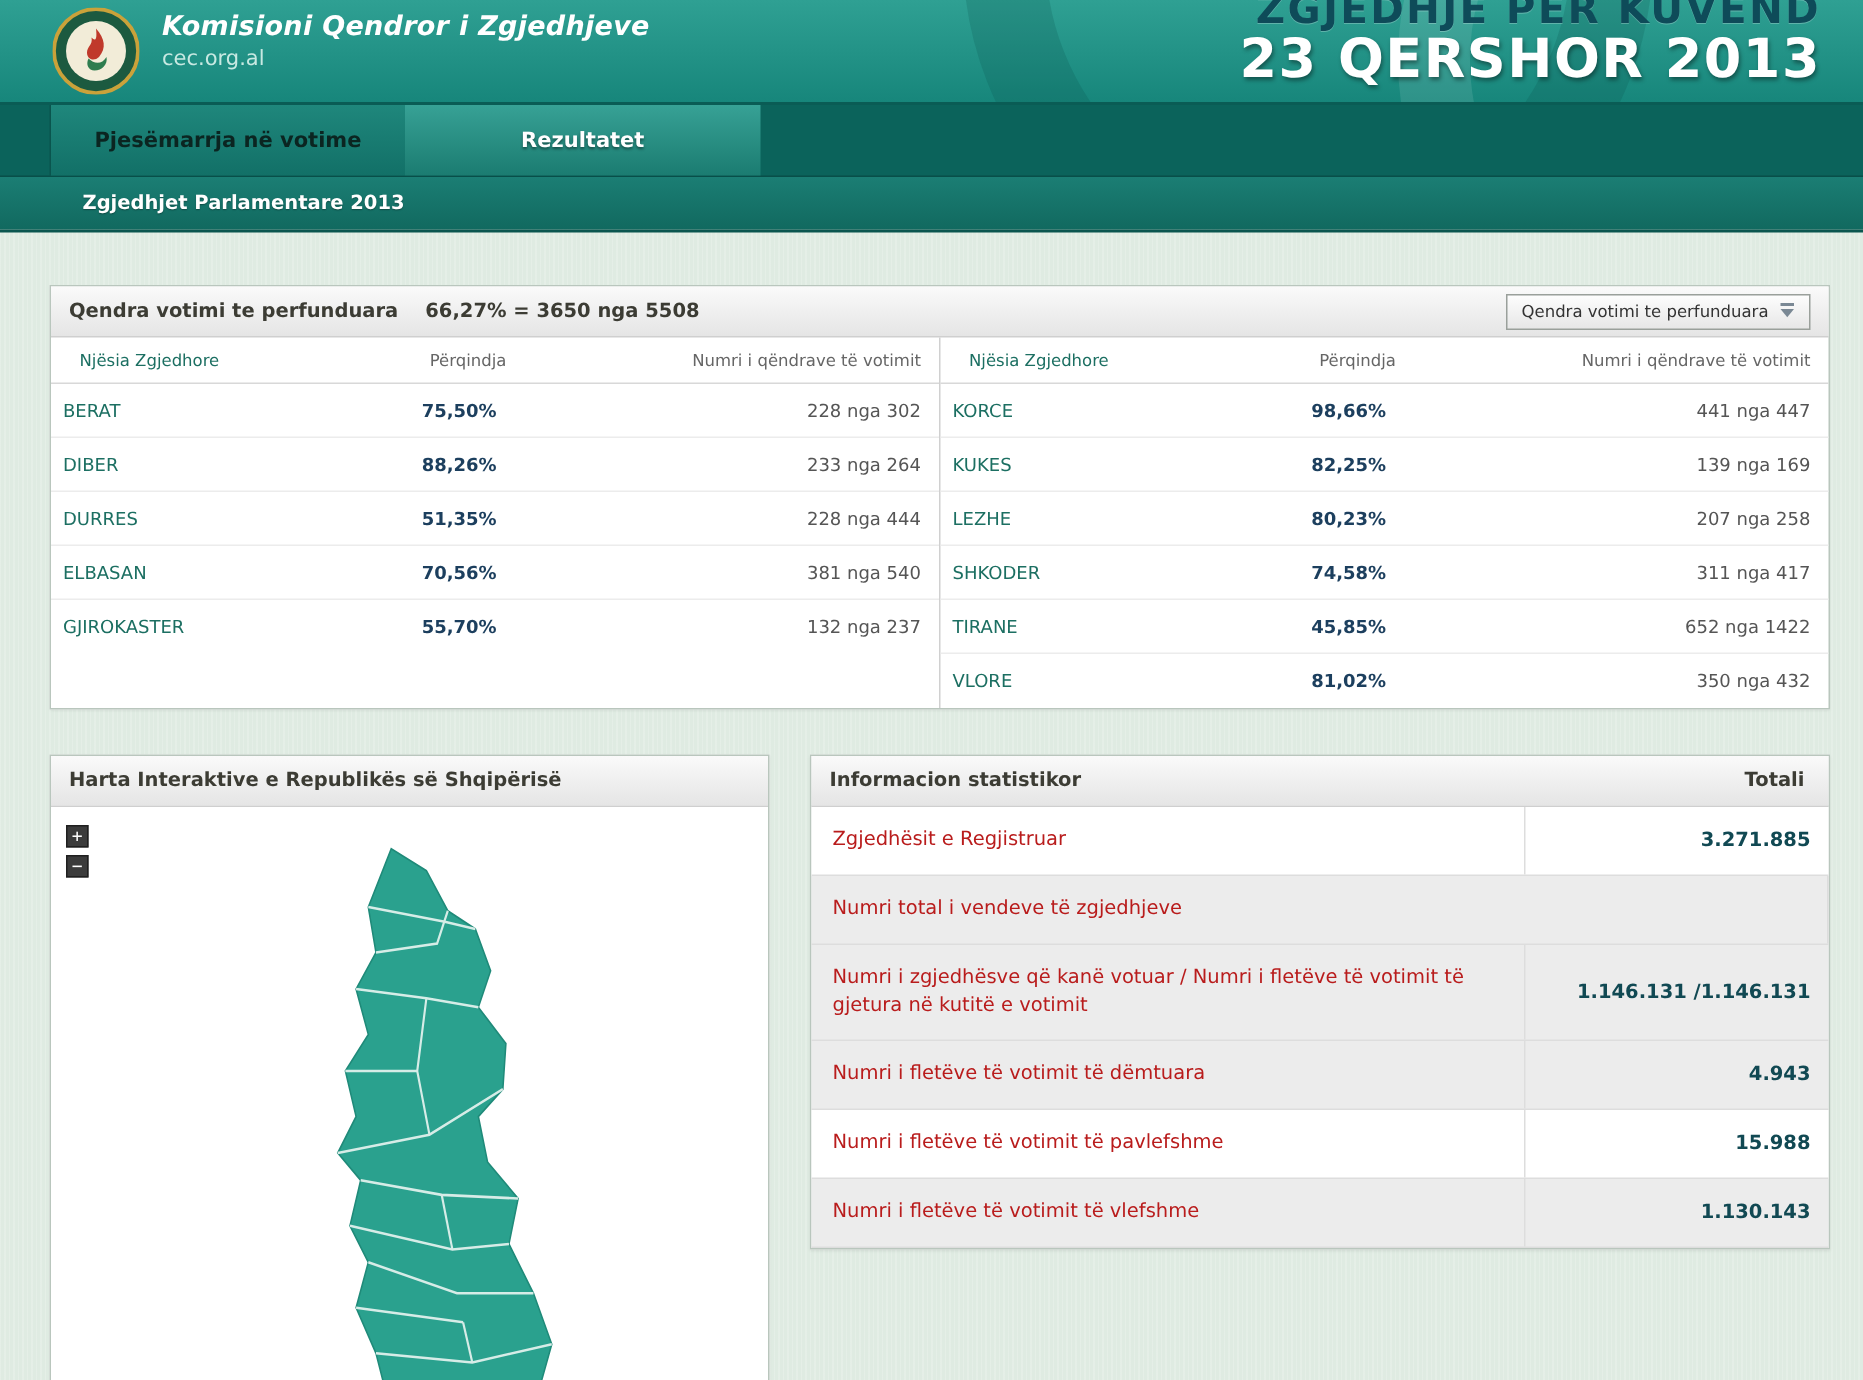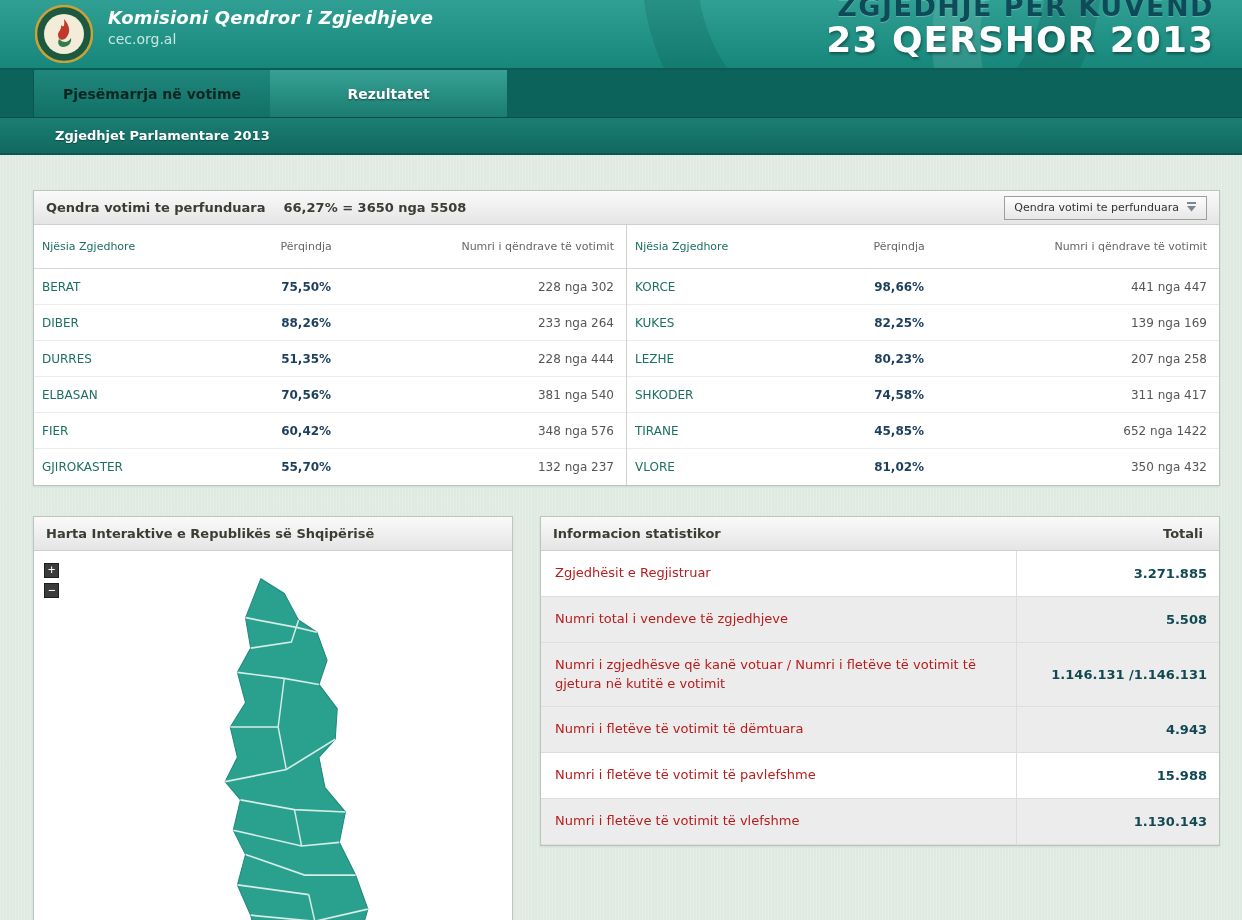--- a/index.html
+++ b/index.html
@@ -72,21 +72,21 @@
     background:linear-gradient(180deg,#fdfdfd,#e7e7e7);
     border:1px solid #9aa09b; padding:4px 9px; font-size:11px; color:#333;
     cursor:pointer;
   }
 
   
   .results-table { display:flex; }
   .results-half { flex:1; min-width:0; }
   .results-half.right { border-left:1px solid #d0d0d0; }
   .r-head, .r-row { display:grid; grid-template-columns:1.05fr 0.75fr 1.3fr; align-items:center; }
-  .r-head { height:44px; border-bottom:1px solid #d8d8d8; color:#666; font-size:11px; }
+  .r-head { height:31px; border-bottom:1px solid #d8d8d8; color:#666; font-size:11px;padding-left:11px; }
   .r-row { height:36px; border-bottom:1px solid #ececec; font-size:12px; }
   .r-row:last-child { border-bottom:none; }
   .c-name { padding-left:8px; color:#1c6f62; }
   .c-pct  { text-align:center; font-weight:bold; color:#1c3f5e; }
   .r-head .c-pct { font-weight:normal; color:#666; }
   .c-num  { text-align:right; padding-right:12px; color:#555; }
   .r-head .c-num { color:#666; }
 
   
   .bottom { display:flex; gap:27px; margin-top:30px; align-items:flex-start; }
@@ -183,25 +183,20 @@
         </div>
         <div class="r-row">
           <span class="c-name">DURRES</span>
           <span class="c-pct">51,35%</span>
           <span class="c-num">228 nga 444</span>
         </div>
         <div class="r-row">
           <span class="c-name">ELBASAN</span>
           <span class="c-pct">70,56%</span>
           <span class="c-num">381 nga 540</span>
-        </div>
-        <div class="r-row">
-          <span class="c-name">FIER</span>
-          <span class="c-pct">60,42%</span>
-          <span class="c-num">348 nga 576</span>
         </div>
         <div class="r-row">
           <span class="c-name">GJIROKASTER</span>
           <span class="c-pct">55,70%</span>
           <span class="c-num">132 nga 237</span>
         </div>
       </div>
 
       <div class="results-half right">
         <div class="r-head">
@@ -283,21 +278,20 @@
         <span class="panel-title">Informacion statistikor</span>
         <span class="stats-total">Totali</span>
       </div>
 
       <div class="stat-row">
         <div class="stat-label">Zgjedhësit e Regjistruar</div>
         <div class="stat-value">3.271.885</div>
       </div>
       <div class="stat-row alt">
         <div class="stat-label">Numri total i vendeve të zgjedhjeve</div>
-        <div class="stat-value">5.508</div>
       </div>
       <div class="stat-row alt">
         <div class="stat-label">Numri i zgjedhësve që kanë votuar / Numri i fletëve të votimit të gjetura në kutitë e votimit</div>
         <div class="stat-value">1.146.131 /1.146.131</div>
       </div>
       <div class="stat-row alt">
         <div class="stat-label">Numri i fletëve të votimit të dëmtuara</div>
         <div class="stat-value">4.943</div>
       </div>
       <div class="stat-row">

